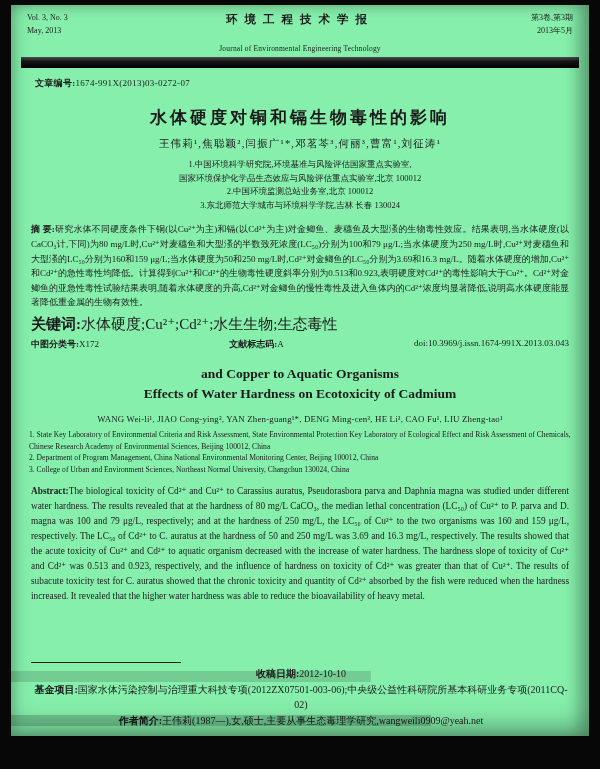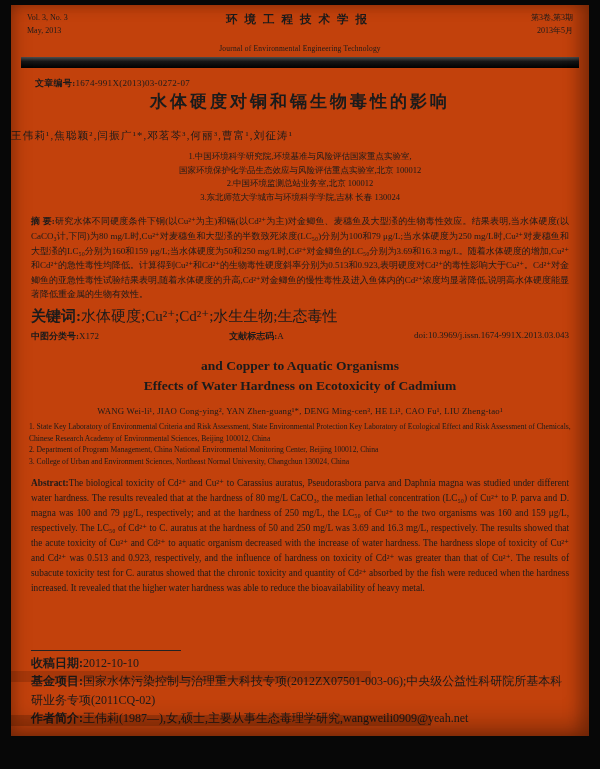--- a/index.html
+++ b/index.html
@@ -5,21 +5,21 @@
   * { margin:0; padding:0; box-sizing:border-box; }
   html,body { width:600px; height:769px; }
   body {
     background:#070707;
     position:relative;
     overflow:hidden;
     font-family:"Liberation Serif","DejaVu Serif",serif;
   }
   .page {
     position:absolute; left:11px; top:5px; width:578px; height:731px;
-    background:#c2410c; color:#1b1b1b; overflow:hidden;
+    background:#86efac; color:#1b1b1b; overflow:hidden;
   }
   .page::after {
     content:""; position:absolute; inset:0; pointer-events:none;
     box-shadow: inset -10px 0 16px rgba(0,0,0,.26),
                 inset 0 -14px 22px rgba(0,0,0,.22),
                 inset 5px 0 8px rgba(0,0,0,.10);
   }
   
   .hdr { display:flex; justify-content:space-between; align-items:flex-start; padding:7px 16px 0; }
   .hdr-side { font-size:8px; line-height:1.6; width:118px; }
@@ -27,32 +27,32 @@
   .hdr-center { flex:1; text-align:center; }
   .journal-cn { font-size:11.5px; font-weight:bold; letter-spacing:7px; white-space:nowrap; }
   .journal-en { font-size:7.5px; margin-top:17px; letter-spacing:.2px; }
   .thick-bar {
     height:11px; margin:4px 10px 0;
     background:linear-gradient(180deg,#4d4d4d 0%,#161616 40%,#000 100%);
   }
   
   .bold { font-weight:bold; }
   .artnum { margin:9px 0 0 24px; font-size:9px; letter-spacing:.3px; }
-  .title-cn { text-align:center; margin-top:0; font-size:17px; font-weight:bold; letter-spacing:3px; }
-  .authors-cn { text-align:left; margin-top:16px; font-size:10.5px; letter-spacing:1.2px; }
+  .title-cn { text-align:center; margin-top:16px; font-size:17px; font-weight:bold; letter-spacing:3px; }
+  .authors-cn { text-align:center; margin-top:8px; font-size:10.5px; letter-spacing:1.2px; }
   .affil-cn { text-align:center; margin-top:7px; font-size:8.5px; line-height:1.6; }
   .abstract-cn { margin:10px 20px 0; font-size:9px; line-height:1.62; text-align:justify; }
   .keywords { margin:5px 20px 0; font-size:15px; }
   .clc-row { margin:4px 20px 8px; font-size:9px; display:flex; justify-content:space-between; }
   .title-en { text-align:center; margin-top:13px; font-size:13.5px; font-weight:bold; line-height:1.5; }
   .authors-en { text-align:center; margin-top:10px; font-size:8.8px; letter-spacing:.2px; }
   .affil-en { text-align:left; margin:5px 18px 0; font-size:7.6px; line-height:1.5; }
   .abstract-en { margin:9px 20px 0; font-size:9.3px; line-height:1.62; text-align:justify; }
   
-  .footnotes { position:absolute; left:20px; right:18px; bottom:8px; font-size:12px; line-height:1.55; }
+  .footnotes { position:absolute; left:20px; right:18px; bottom:8px; font-size:10px; line-height:1.55;text-align:center; }
   .foot-rule { width:150px; border-top:1px solid #222; margin-bottom:3px; }
   .smudge { position:absolute; pointer-events:none; background:rgba(0,0,0,.14); }
   .smudge.s1 { left:0; bottom:54px; width:360px; height:11px; }
   .smudge.s2 { left:0; bottom:10px; width:420px; height:11px; background:rgba(0,0,0,.18); }
 </style>
 </head>
 <body>
 
 <div class="page">
 

